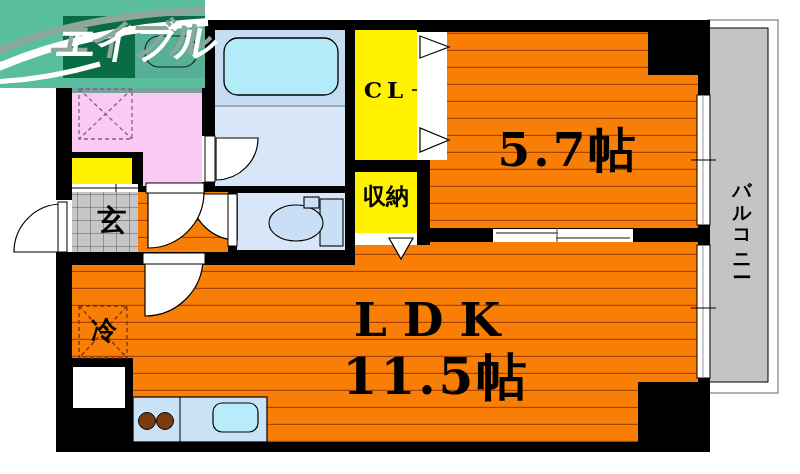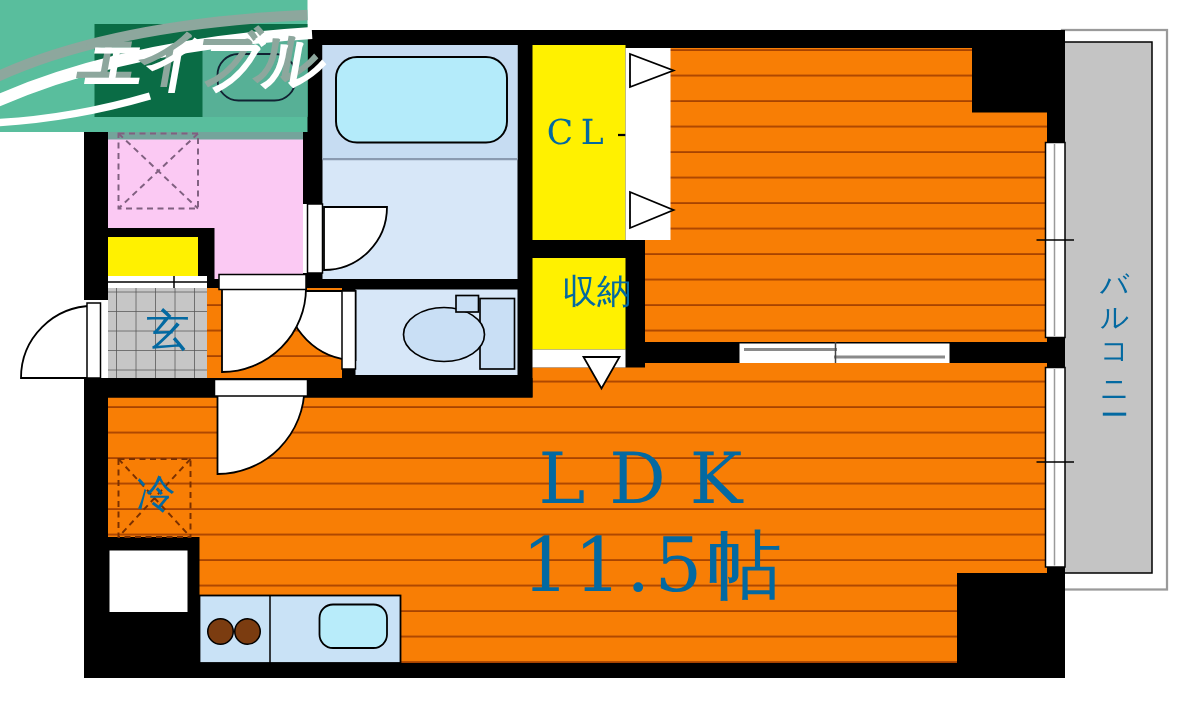--- a/index.html
+++ b/index.html
@@ -1,25 +1,25 @@
 <!DOCTYPE html>
 <html><head>
 <meta charset="utf-8">
 <style>
   html,body{margin:0;padding:0;background:#fff;}
   .stage{position:relative;width:800px;height:474px;background:#fff;overflow:hidden;
          font-family:"DejaVu Serif",serif;}
   .stage svg{position:absolute;left:0;top:0;}
-  .lbl{position:absolute;color:#0369a1;text-align:center;line-height:1;white-space:nowrap;}
+  .lbl{position:absolute;color:#000000;text-align:center;line-height:1;white-space:nowrap;font-weight:bold;}
   .lbl-yoshitsu{left:440px;top:66px;width:250px;font-size:53px;letter-spacing:10px;}
   .lbl-yoshitsu-size{left:438px;top:126px;width:260px;font-size:47px;letter-spacing:3px;}
   .lbl-ldk{left:330px;top:296px;width:210px;font-size:47px;letter-spacing:16px;}
   .lbl-ldk-size{left:326px;top:352px;width:220px;font-size:50px;letter-spacing:3px;}
   .lbl-cl{left:350px;top:78px;width:72px;font-size:23px;letter-spacing:5px;}
-  .lbl-shuno{left:351px;top:184px;width:70px;font-size:23px;text-align:right;}
+  .lbl-shuno{left:351px;top:184px;width:70px;font-size:23px;}
   .lbl-gen{left:88px;top:206px;width:48px;font-size:29px;}
   .lbl-rei{left:84px;top:317px;width:40px;font-size:26px;}
   .lbl-balcony{left:722px;top:134px;width:30px;height:170px;font-size:19px;
                writing-mode:vertical-rl;text-orientation:upright;letter-spacing:3px;}
   .lbl-logo{left:56px;top:22px;width:152px;font-family:"DejaVu Sans",sans-serif;
             font-weight:bold;font-size:41px;color:#ffffff;transform:skewX(-10deg);
             text-shadow:-6px -4px 0 #8da79d;letter-spacing:-2px;}
 </style>
 </head>
 <body>
@@ -180,20 +180,21 @@
     <rect x="63" y="16" width="142" height="62" fill="#0A6C45"></rect>
     <rect x="135" y="26" width="70" height="52" fill="#57B096"></rect>
     <rect x="145" y="36" width="52" height="31" rx="14" fill="none" stroke="#123" stroke-width="1.2"></rect>
     <path d="M-8,54 Q70,16 205,10" fill="none" stroke="#8da79d" stroke-width="7"></path>
     <path d="M-8,70 Q80,30 208,22" fill="none" stroke="#ffffff" stroke-width="8"></path>
     <path d="M-8,82 Q45,80 100,64" fill="none" stroke="#ffffff" stroke-width="5"></path>
   </g>
 </svg>
 
 <div class="lbl lbl-logo">エイブル</div>
+<div class="lbl lbl-yoshitsu-size">5.7帖</div>
 <div class="lbl lbl-ldk">LDK</div>
 <div class="lbl lbl-ldk-size">11.5帖</div>
 <div class="lbl lbl-cl">CL</div>
 <div class="lbl lbl-shuno">収納</div>
 <div class="lbl lbl-gen">玄</div>
 <div class="lbl lbl-rei">冷</div>
 <div class="lbl lbl-balcony">バルコニー</div>
 
 </div>
 

